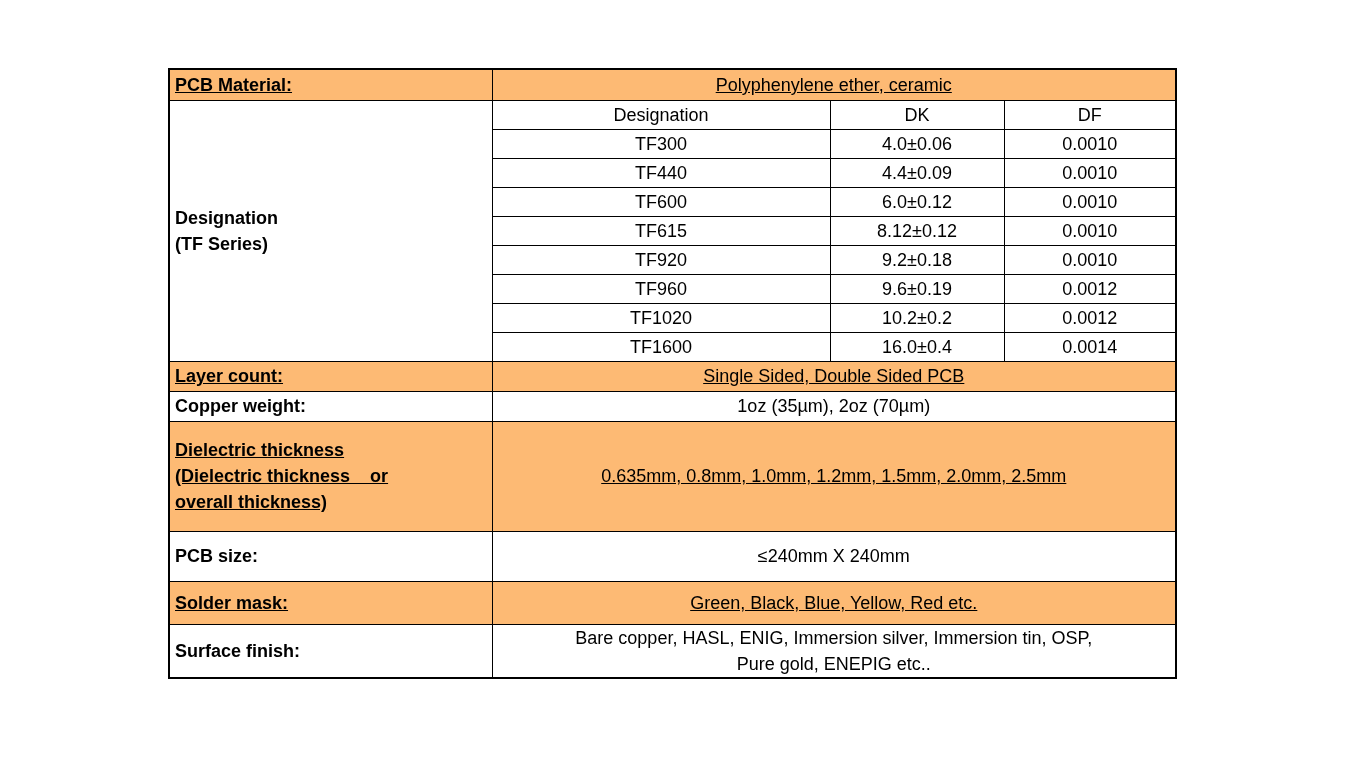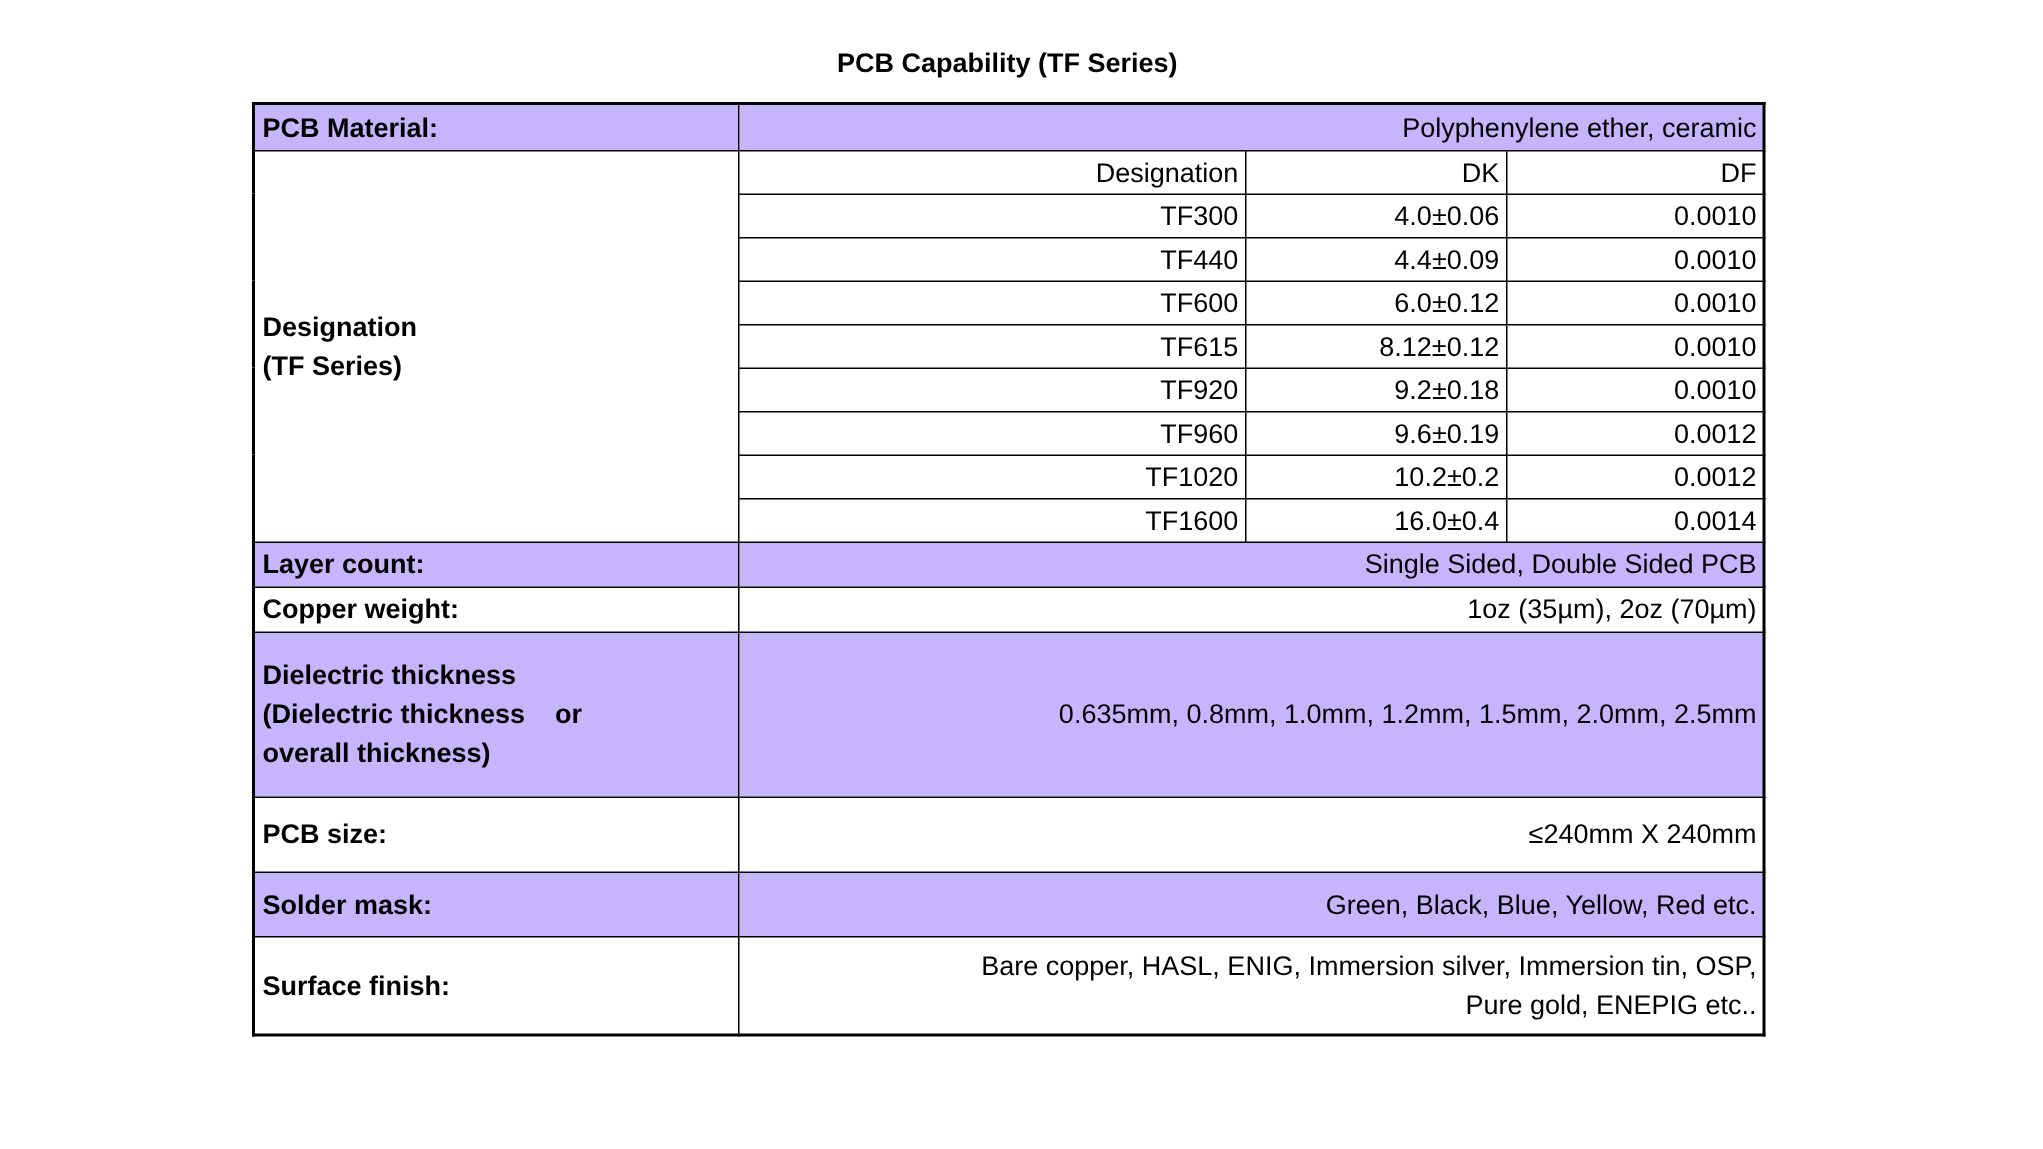--- a/index.html
+++ b/index.html
@@ -43,39 +43,38 @@
     vertical-align: middle;
     overflow: hidden;
   }
   td.label {
     font-weight: bold;
     text-align: left;
     padding: 0 4px 0 5px;
     white-space: pre-wrap;
   }
   td.value {
-    text-align: right;
+    text-align: center;
     padding: 0 4px;
     white-space: pre-line;
   }
-  .green { background: #c4b5fd; }
+  .green { background: #fdba74; text-decoration: underline; }
   tr.h31 { height: 31px; }
   tr.h29 { height: 29px; }
   tr.h30 { height: 30px; margin-top: 15px; }
   tr.h110 { height: 110px; }
   tr.h50 { height: 50px; margin-left: 24px; }
   tr.h43 { height: 43px; margin-top: 39px; }
-  tr.h66 { height: 66px; }
+  tr.h66 { height: 54px; }
 </style>
 </head>
 <body>
 
 <div class="sheet">
 
-  <div class="title">PCB Capability (TF Series)</div>
 
   <table class="cap">
     <colgroup>
       <col style="width:323px">
       <col style="width:338px">
       <col style="width:174px">
       <col style="width:172px">
     </colgroup>
 
     <tbody>

